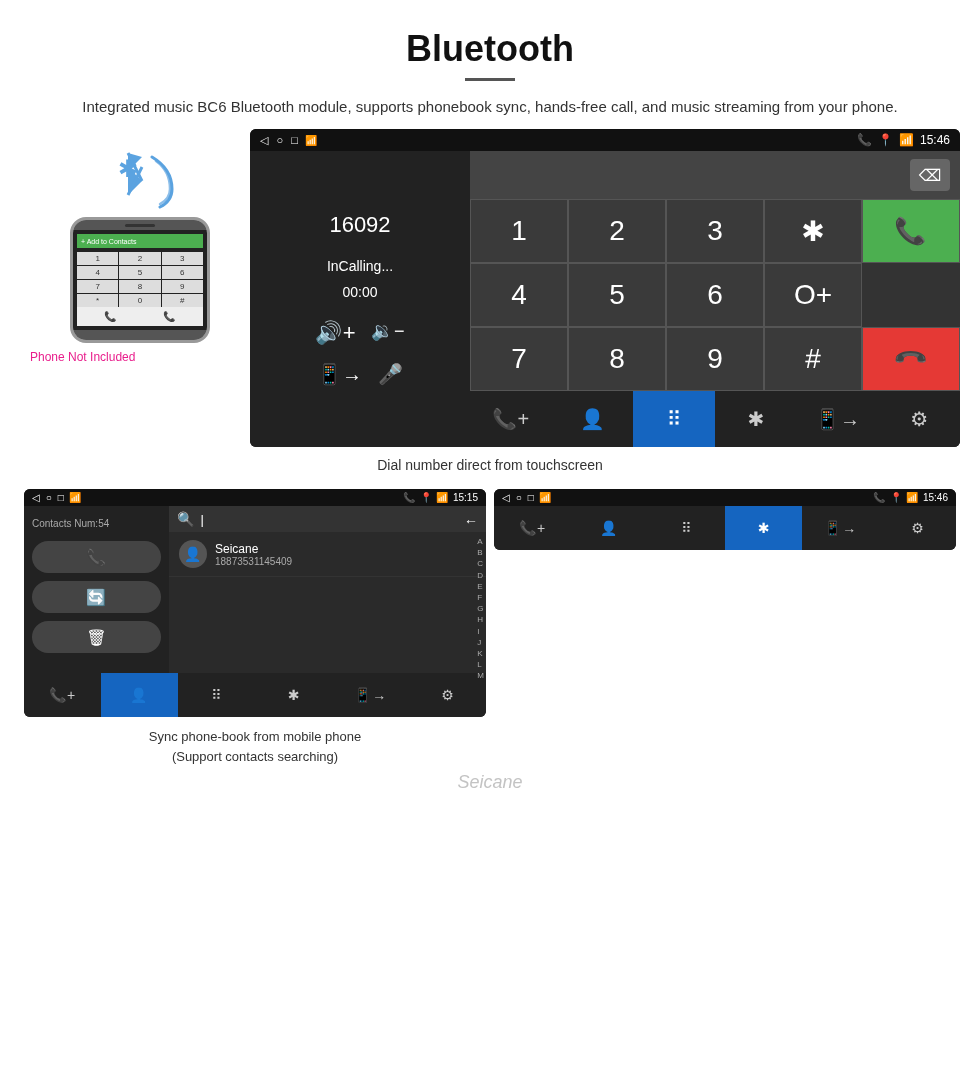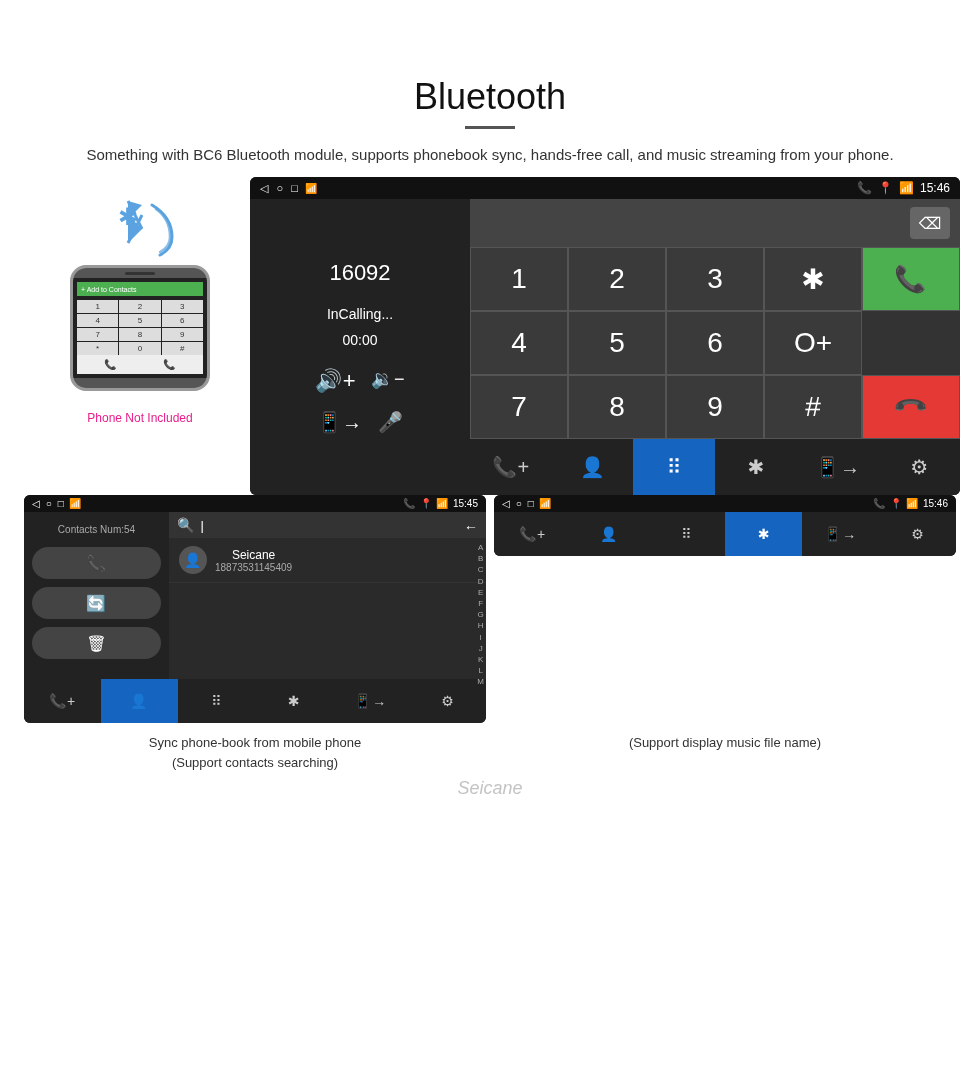--- a/index.html
+++ b/index.html
@@ -11,23 +11,22 @@
       color: #333;
     }
 
     
     .header {
       text-align: center;
       padding: 28px 60px 10px;
     }
     .header h1 {
       font-size: 36px;
-      font-weight: normal;
+      font-weight: bold;
       color: #111;
-      margin-top: 48px;
     }
     .header-divider {
       width: 50px;
       height: 3px;
       background: #555;
       margin: 8px auto 14px;
     }
     .header-desc {
       font-size: 15px;
       color: #333;
@@ -211,21 +210,20 @@
       background: #111;
       padding: 3px 8px;
       color: #fff;
       font-size: 10px;
     }
 
     
     .contacts-content {
       display: flex;
       background: #7f1d1d;
-      text-align: center;
     }
     .contacts-left {
       width: 145px;
       background: #222;
       padding: 12px 8px;
     }
     .contacts-num {
       color: #aaa;
       font-size: 10px;
       margin-bottom: 12px;
@@ -388,24 +386,23 @@
     .phone-mockup-bottom {
       display: flex;
       justify-content: space-around;
       padding: 4px;
       background: #eee;
     }
     .phone-btn-sm {
       font-size: 10px;
     }
     .phone-not-included {
-      text-align: center;
       color: #e91e8c;
       font-size: 12px;
-      margin-top: 20px;
+      margin-top: 7px;
     }
     .bluetooth-icon-area {
       text-align: center;
       margin-bottom: 4px;
     }
 
     
     .content-row {
       display: flex;
       align-items: flex-start;
@@ -421,21 +418,21 @@
     }
   </style>
 </head>
 <body>
 
 <div class="page-layout">
 
   <div class="header">
     <h1>Bluetooth</h1>
     <div class="header-divider"></div>
-    <p class="header-desc">Something with BC6 Bluetooth module, supports phonebook sync, hands-free call, and music streaming from your phone.</p>
+    <p class="header-desc">Integrated music BC6 Bluetooth module, supports phonebook sync, hands-free call, and music streaming from your phone.</p>
   </div>
 
   <div class="content-row">
 
     <div class="left-panel">
 
       <div class="bluetooth-icon-area">
         <div style="position:relative; display:inline-block; width:80px; height:70px;">
           
           <svg width="80" height="70" viewBox="0 0 80 70">
@@ -558,38 +555,39 @@
               <div class="nav-item">📱→</div>
               <div class="nav-item">⚙</div>
             </div>
 
           </div>
         </div>
       </div>
     </div>
   </div>
 
+  <div class="caption-center">Dial number direct from touchscreen</div>
 
   <div class="bottom-screens">
 
     <div class="half-screen-wrap">
       <div class="small-android">
 
         <div class="small-status-bar">
           <div style="display:flex; gap:6px;">
             <span>◁</span>
             <span>○</span>
             <span>□</span>
             <span>📶</span>
           </div>
           <div style="display:flex; gap:4px; align-items:center;">
             <span>📞</span>
             <span>📍</span>
             <span>📶</span>
-            <span>15:45</span>
+            <span>15:15</span>
           </div>
         </div>
 
         <div class="contacts-content">
 
           <div class="contacts-left">
             <div class="contacts-num">Contacts Num:54</div>
             <div class="contact-action-btn">📞</div>
             <div class="contact-action-btn">🔄</div>
             <div class="contact-action-btn">🗑</div>
@@ -671,21 +669,20 @@
     </div>
 
   </div>
 
   <div class="bottom-captions">
     <div class="caption-half">
       <div>Sync phone-book from mobile phone</div>
       <div>(Support contacts searching)</div>
     </div>
     <div class="caption-half">
-      <div>(Support display music file name)</div>
     </div>
   </div>
 
   <div class="watermark">
     <span>Seicane</span>
   </div>
 
 </div>
 
 </body></html>

